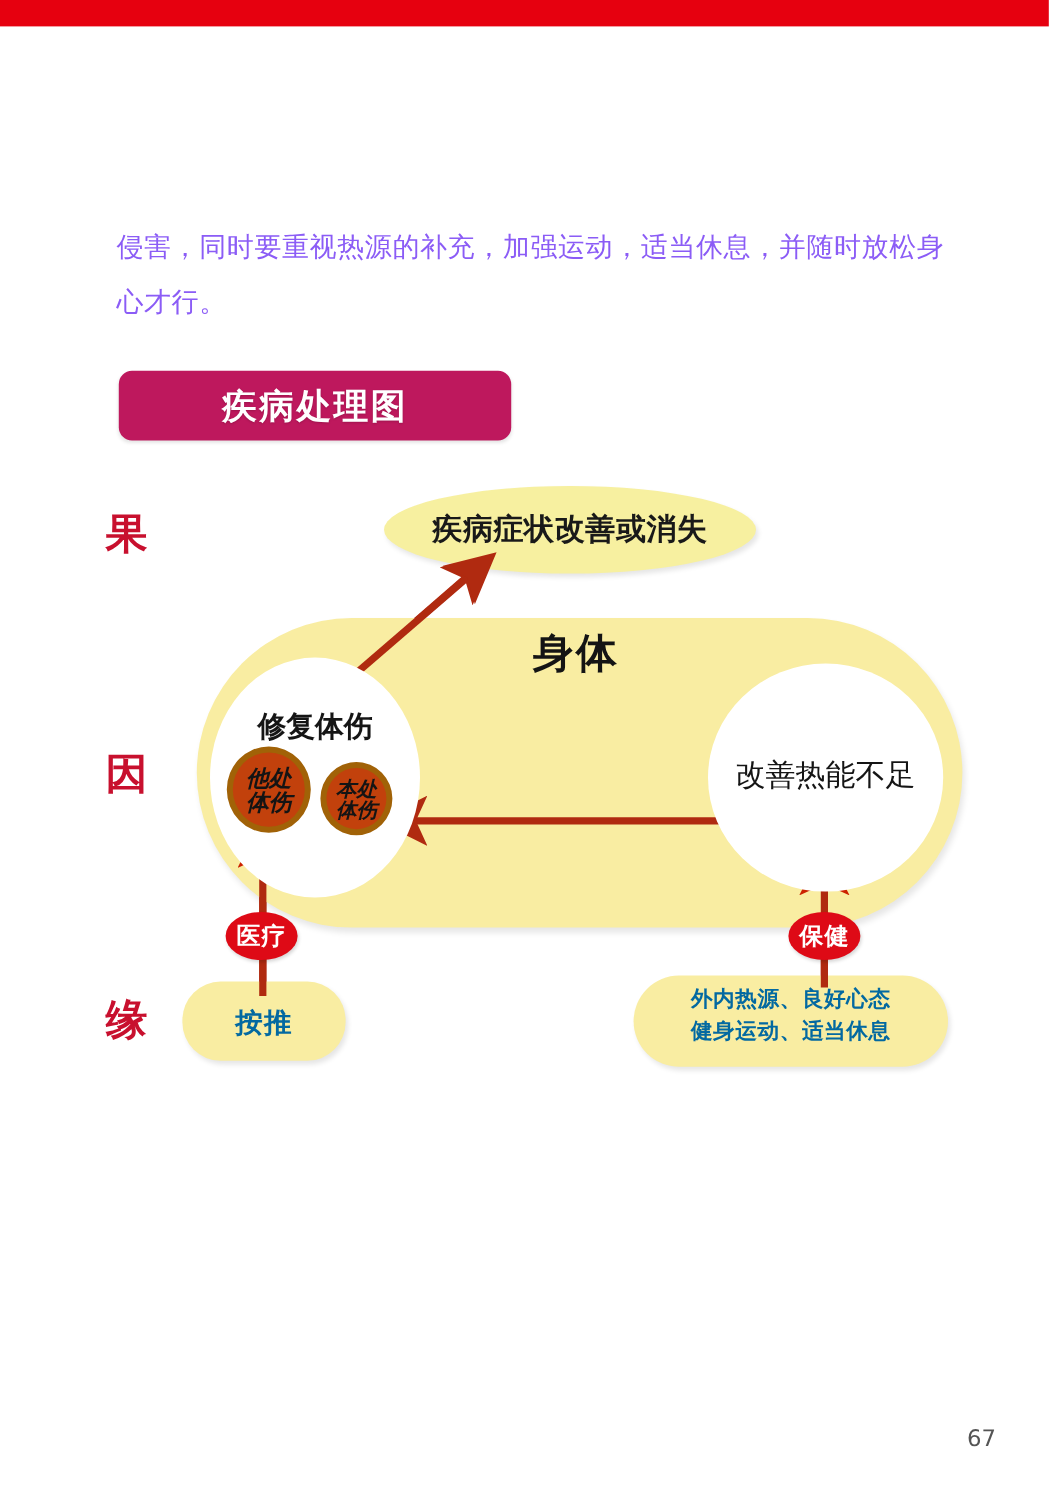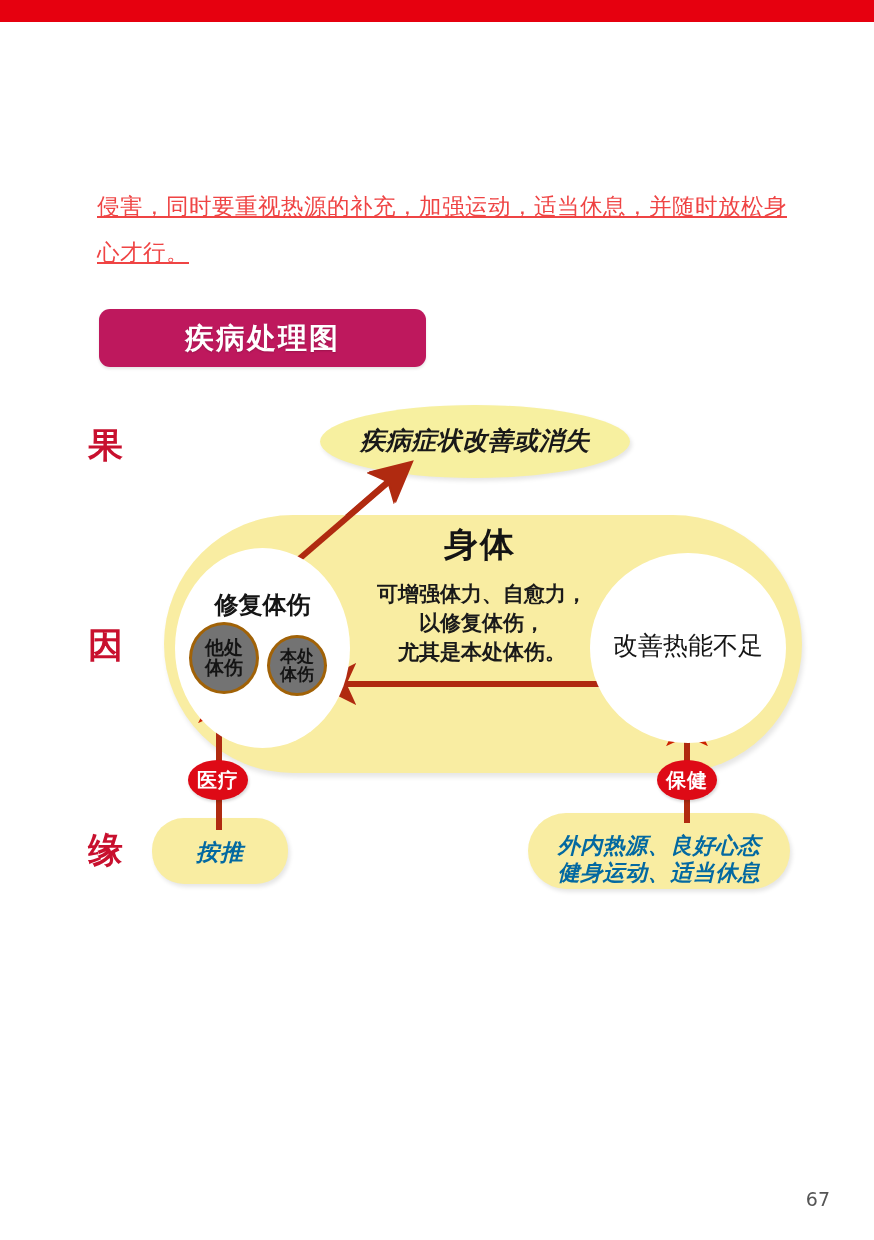--- a/index.html
+++ b/index.html
@@ -27,22 +27,21 @@
 
   
   #body-text {
     position: absolute;
     left: 97px;
     top: 183px;
     width: 690px;
     font-size: 22.5px;
     line-height: 46px;
     letter-spacing: 0.5px;
-    color: #ef4444;
-    text-decoration: underline;
+    color: #8b5cf6;
   }
 
   
   #section-banner {
     position: absolute;
     left: 99px;
     top: 309px;
     width: 327px;
     height: 58px;
     background: #be185d;
@@ -171,24 +170,25 @@
     top: 76px;
     text-align: center;
     font-size: 25px;
     font-weight: normal;
     color: #151515;
   }
 
   
   .injury-bubble {
     position: absolute;
-    background: #737373;
-    border: 3px solid #a16207;
+    background: #c2410c;
+    border: 5px solid #a16207;
     border-radius: 50%;
     box-sizing: border-box;
+    font-style: italic;
   }
   .injury-bubble .bubble-label {
     position: absolute;
     left: 0; right: 0;
     text-align: center;
     font-weight: bold;
     color: #141414;
     line-height: 1.05;
   }
   #bubble-other {
@@ -258,37 +258,37 @@
     letter-spacing: 1px;
   }
   #box-lifestyle {
     left: 528px;
     top: 423px;
     width: 262px;
     height: 76px;
     border-radius: 38px;
   }
   #box-lifestyle .box-label {
-    top: 19px;
-    font-size: 22px;
+    top: 6px;
+    font-size: 18px;
     line-height: 27px;
     letter-spacing: 0.5px;
   }
 
   
   #arrow-layer {
     position: absolute;
     left: 0; top: 0;
     width: 874px;
     height: 540px;
     pointer-events: none;
   }
   #arrow-layer.under { z-index: 1; }
 
-  .layer-2 { z-index: 2; font-style: italic; }
+  .layer-2 { z-index: 2; }
   .layer-3 { z-index: 3; }
   .layer-4 { z-index: 4; }
   .layer-5 { z-index: 5; }
 
   
   #page-number {
     position: absolute;
     right: 44px;
     bottom: 30px;
     font-size: 19px;
@@ -355,25 +355,20 @@
   <div id="body-title" class="layer-4">身体</div>
 
   <div id="repair-circle" class="white-circle layer-4">
     <div class="circle-label">修复体伤</div>
   </div>
 
   <div id="heat-circle" class="white-circle layer-4">
     <div class="circle-label">改善热能不足</div>
   </div>
 
-  <div id="body-note" class="layer-5">
-    <div>可增强体力、自愈力，</div>
-    <div>以修复体伤，</div>
-    <div>尤其是本处体伤。</div>
-  </div>
 
   <div id="bubble-other" class="injury-bubble layer-5">
     <div class="bubble-label">
       <div>他处</div>
       <div>体伤</div>
     </div>
   </div>
 
   <div id="bubble-local" class="injury-bubble layer-5">
     <div class="bubble-label">

